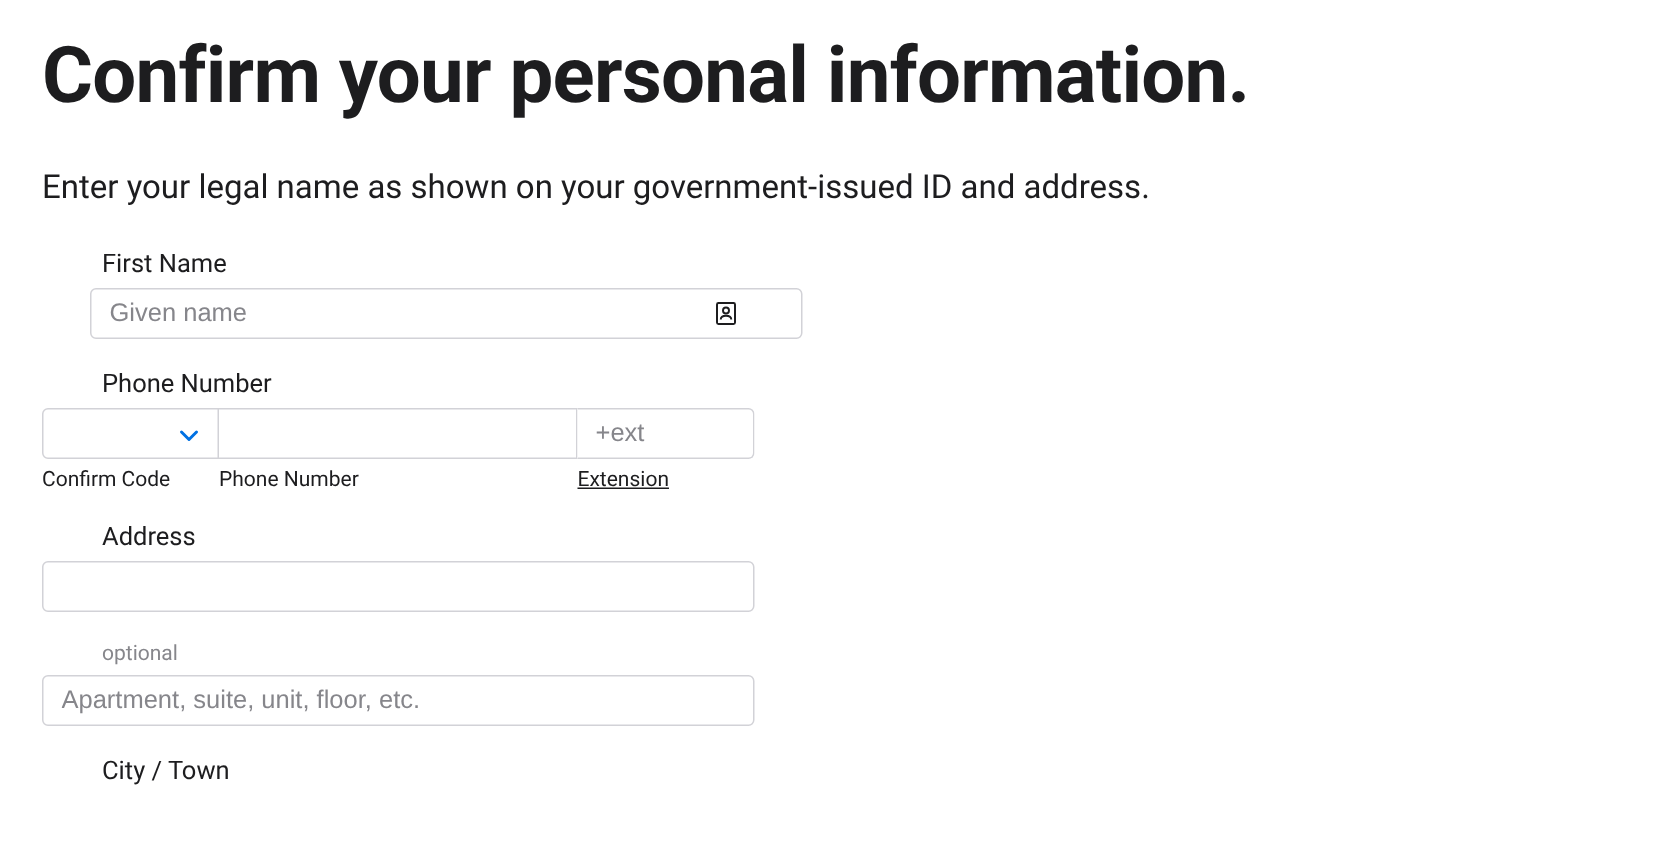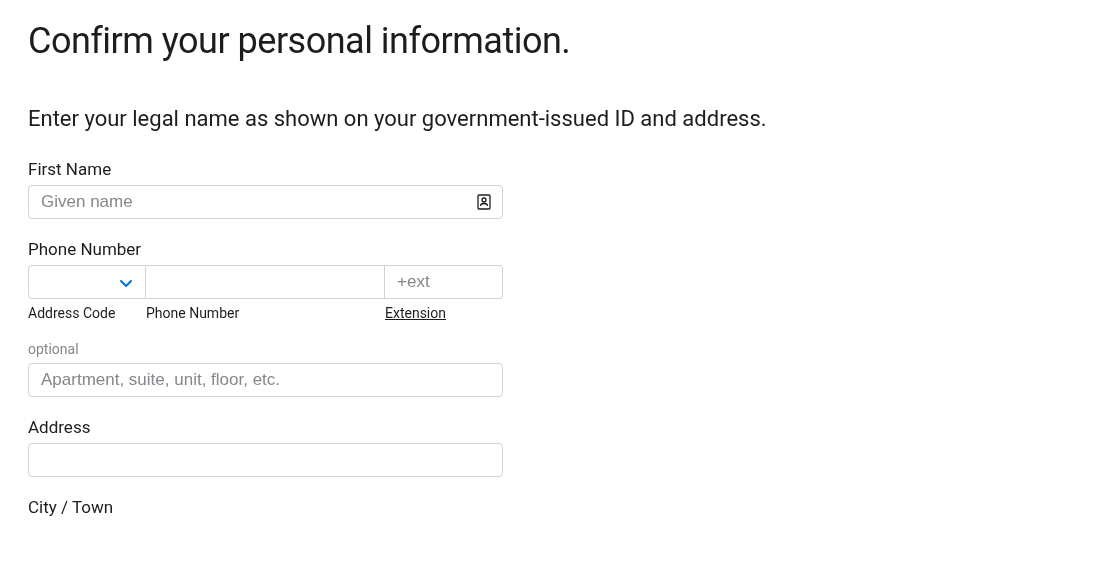--- a/index.html
+++ b/index.html
@@ -8,42 +8,43 @@
       padding: 0;
     }
     body {
       font-family: -apple-system, BlinkMacSystemFont, "Segoe UI", Roboto, Helvetica, Arial, sans-serif;
       background: #fff;
       color: #1d1d1f;
       padding: 20px 28px;
       width: 1119px;
     }
     .page-title {
-      font-size: 36px;
-      font-weight: 400;
+      font-size: 52px;
+      font-weight: 700;
       letter-spacing: -0.5px;
-      margin-bottom: 44px;
+      margin-bottom: 32px;
     }
     .page-subtitle {
       font-size: 22px;
       font-weight: 400;
       color: #1d1d1f;
       margin-bottom: 28px;
     }
     .form-container {
       max-width: 475px;
     }
     .field-group {
       margin-bottom: 20px;
     }
     .field-label {
       font-size: 17px;
       font-weight: 400;
       margin-bottom: 6px;
       display: block;
+      margin-left: 40px;
     }
     .field-label.small {
       font-size: 14px;
       color: #86868b;
     }
     .text-input {
       width: 100%;
       height: 34px;
       padding: 6px 12px;
       font-size: 17px;
@@ -54,20 +55,21 @@
       outline: none;
     }
     .text-input::placeholder {
       color: #86868b;
     }
     .input-with-icon {
       position: relative;
     }
     .input-with-icon .text-input {
       padding-right: 40px;
+      margin-left: 32px;
     }
     .contact-icon {
       position: absolute;
       right: 12px;
       top: 50%;
       transform: translateY(-50%);
       width: 14px;
       height: 16px;
       pointer-events: none;
     }
@@ -156,34 +158,34 @@
         </span>
       </div>
       <div class="phone-input">
         <input type="text" class="text-input" placeholder="" style="">
       </div>
       <div class="ext-input">
         <input type="text" class="text-input" placeholder="+ext" style="">
       </div>
     </div>
     <div class="phone-sublabels">
-      <span class="sublabel cc">Address Code</span>
+      <span class="sublabel cc">Confirm Code</span>
       <span class="sublabel pn">Phone Number</span>
       <span class="sublabel ext">Extension</span>
     </div>
   </div>
 
   <div class="field-group">
-    <label class="field-label small">optional</label>
-    <input type="text" class="text-input" placeholder="Apartment, suite, unit, floor, etc." style="">
+    <label class="field-label">Address</label>
+    <input type="text" class="text-input" placeholder="" style="">
   </div>
 
   <div class="field-group">
-    <label class="field-label">Address</label>
-    <input type="text" class="text-input" placeholder="" style="">
+    <label class="field-label small">optional</label>
+    <input type="text" class="text-input" placeholder="Apartment, suite, unit, floor, etc." style="">
   </div>
 
   <div class="field-group">
     <label class="field-label">City / Town</label>
 
   </div>
 
 </div>
 
 </body></html>

